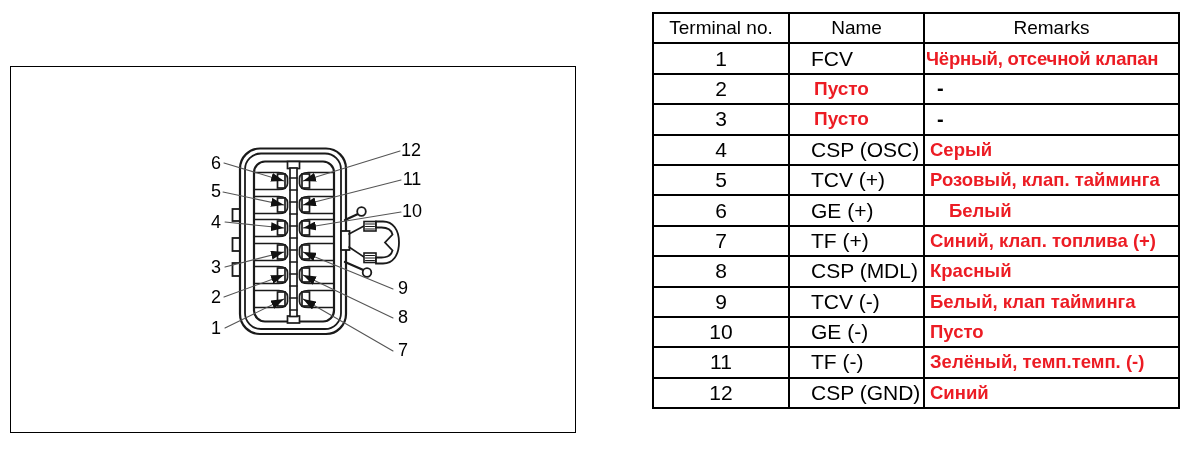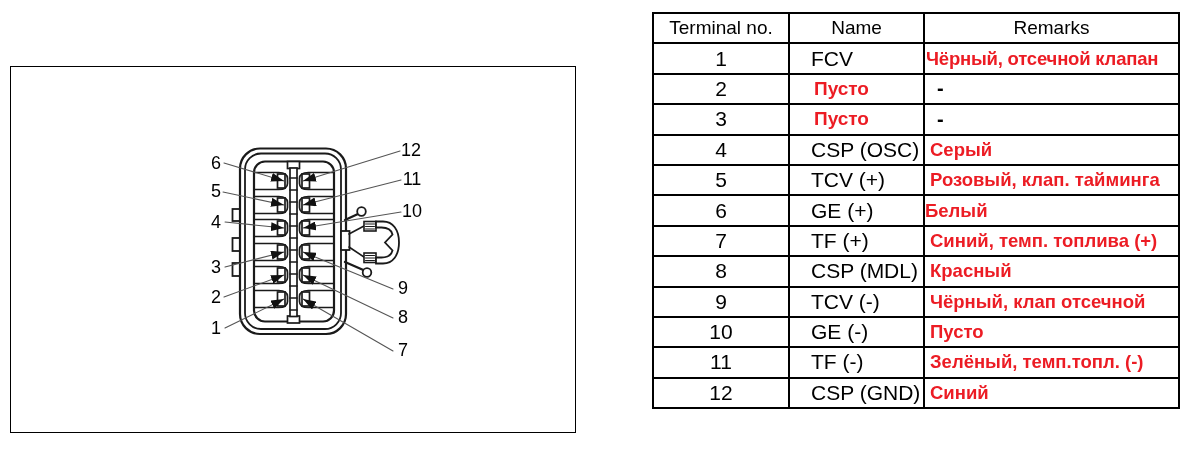--- a/index.html
+++ b/index.html
@@ -180,46 +180,46 @@
       <td class="c-rem">Серый</td>
     </tr>
     <tr>
       <td class="c-no">5</td>
       <td class="c-name">TCV (+)</td>
       <td class="c-rem">Розовый, клап. тайминга</td>
     </tr>
     <tr>
       <td class="c-no">6</td>
       <td class="c-name">GE (+)</td>
-      <td class="c-rem" style="padding-left:0">Белый</td>
+      <td class="c-rem" style="padding-left:24px">Белый</td>
     </tr>
     <tr>
       <td class="c-no">7</td>
       <td class="c-name">TF (+)</td>
-      <td class="c-rem">Синий, темп. топлива (+)</td>
+      <td class="c-rem">Синий, клап. топлива (+)</td>
     </tr>
     <tr>
       <td class="c-no">8</td>
       <td class="c-name">CSP (MDL)</td>
       <td class="c-rem">Красный</td>
     </tr>
     <tr>
       <td class="c-no">9</td>
       <td class="c-name">TCV (-)</td>
-      <td class="c-rem">Чёрный, клап отсечной</td>
+      <td class="c-rem">Белый, клап тайминга</td>
     </tr>
     <tr>
       <td class="c-no">10</td>
       <td class="c-name">GE (-)</td>
       <td class="c-rem">Пусто</td>
     </tr>
     <tr>
       <td class="c-no">11</td>
       <td class="c-name">TF (-)</td>
-      <td class="c-rem">Зелёный, темп.топл. (-)</td>
+      <td class="c-rem">Зелёный, темп.темп. (-)</td>
     </tr>
     <tr>
       <td class="c-no">12</td>
       <td class="c-name">CSP (GND)</td>
       <td class="c-rem">Синий</td>
     </tr>
   </tbody>
 </table>
 
 </body></html>

